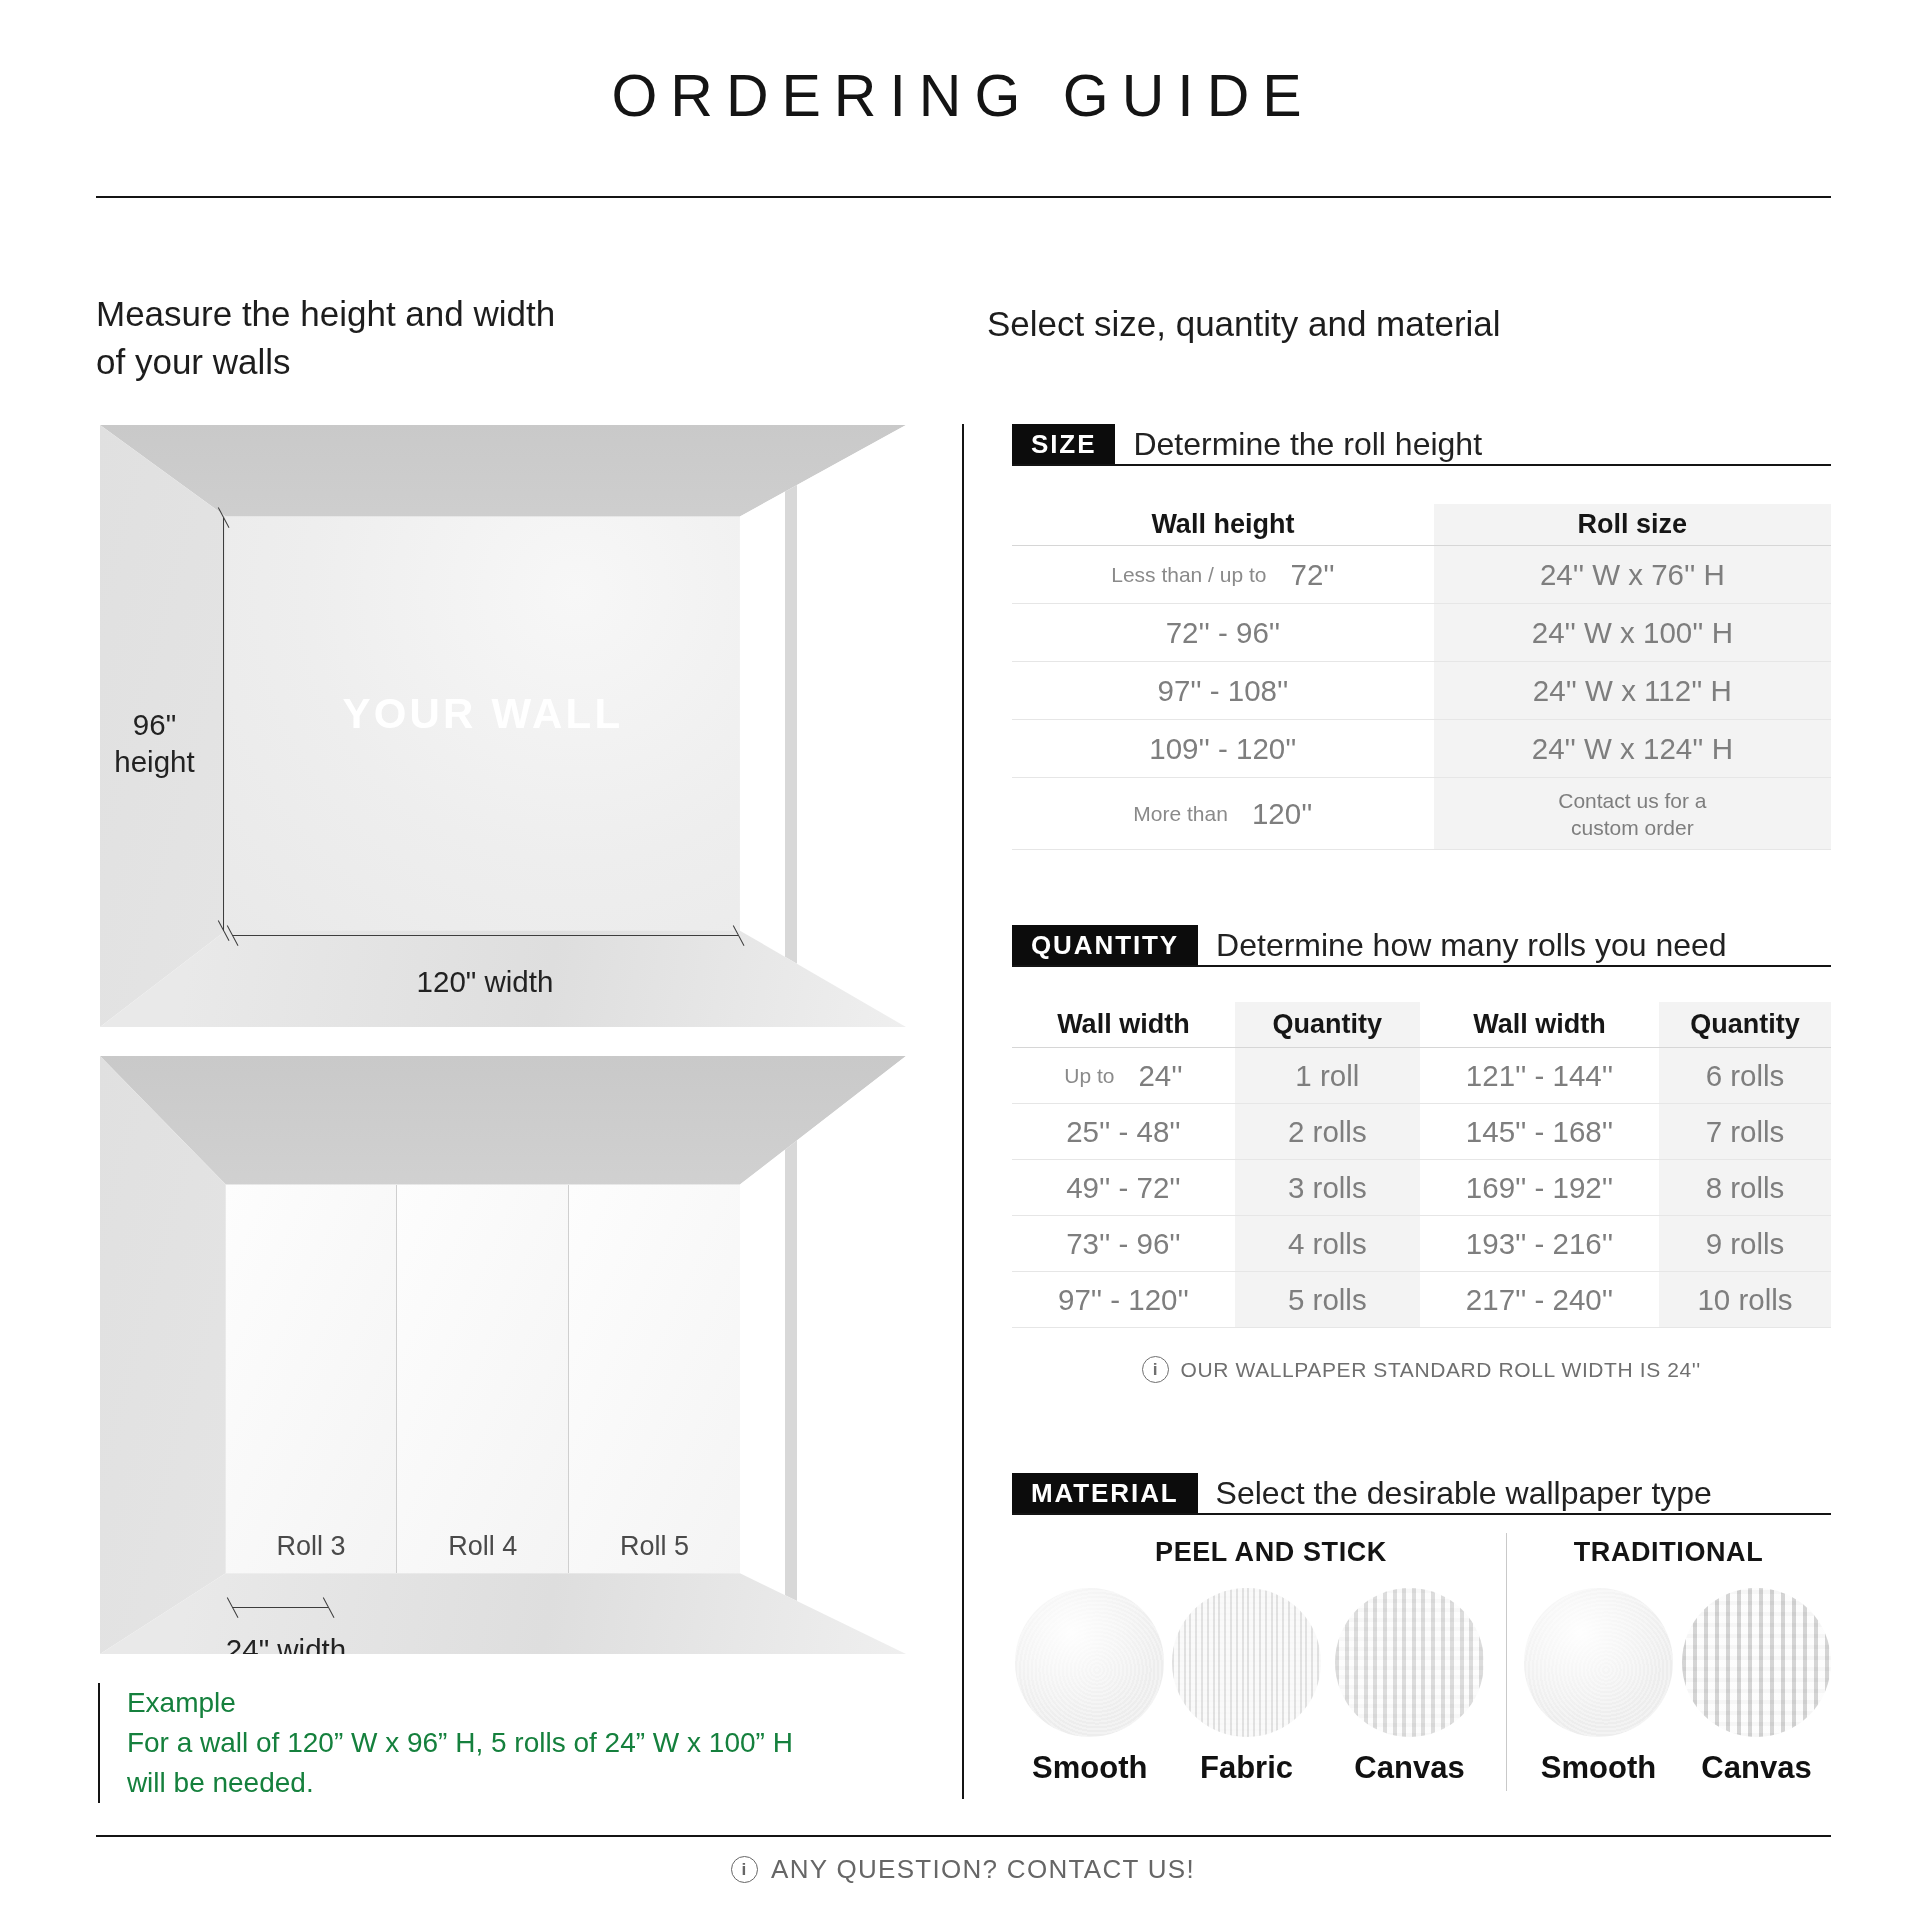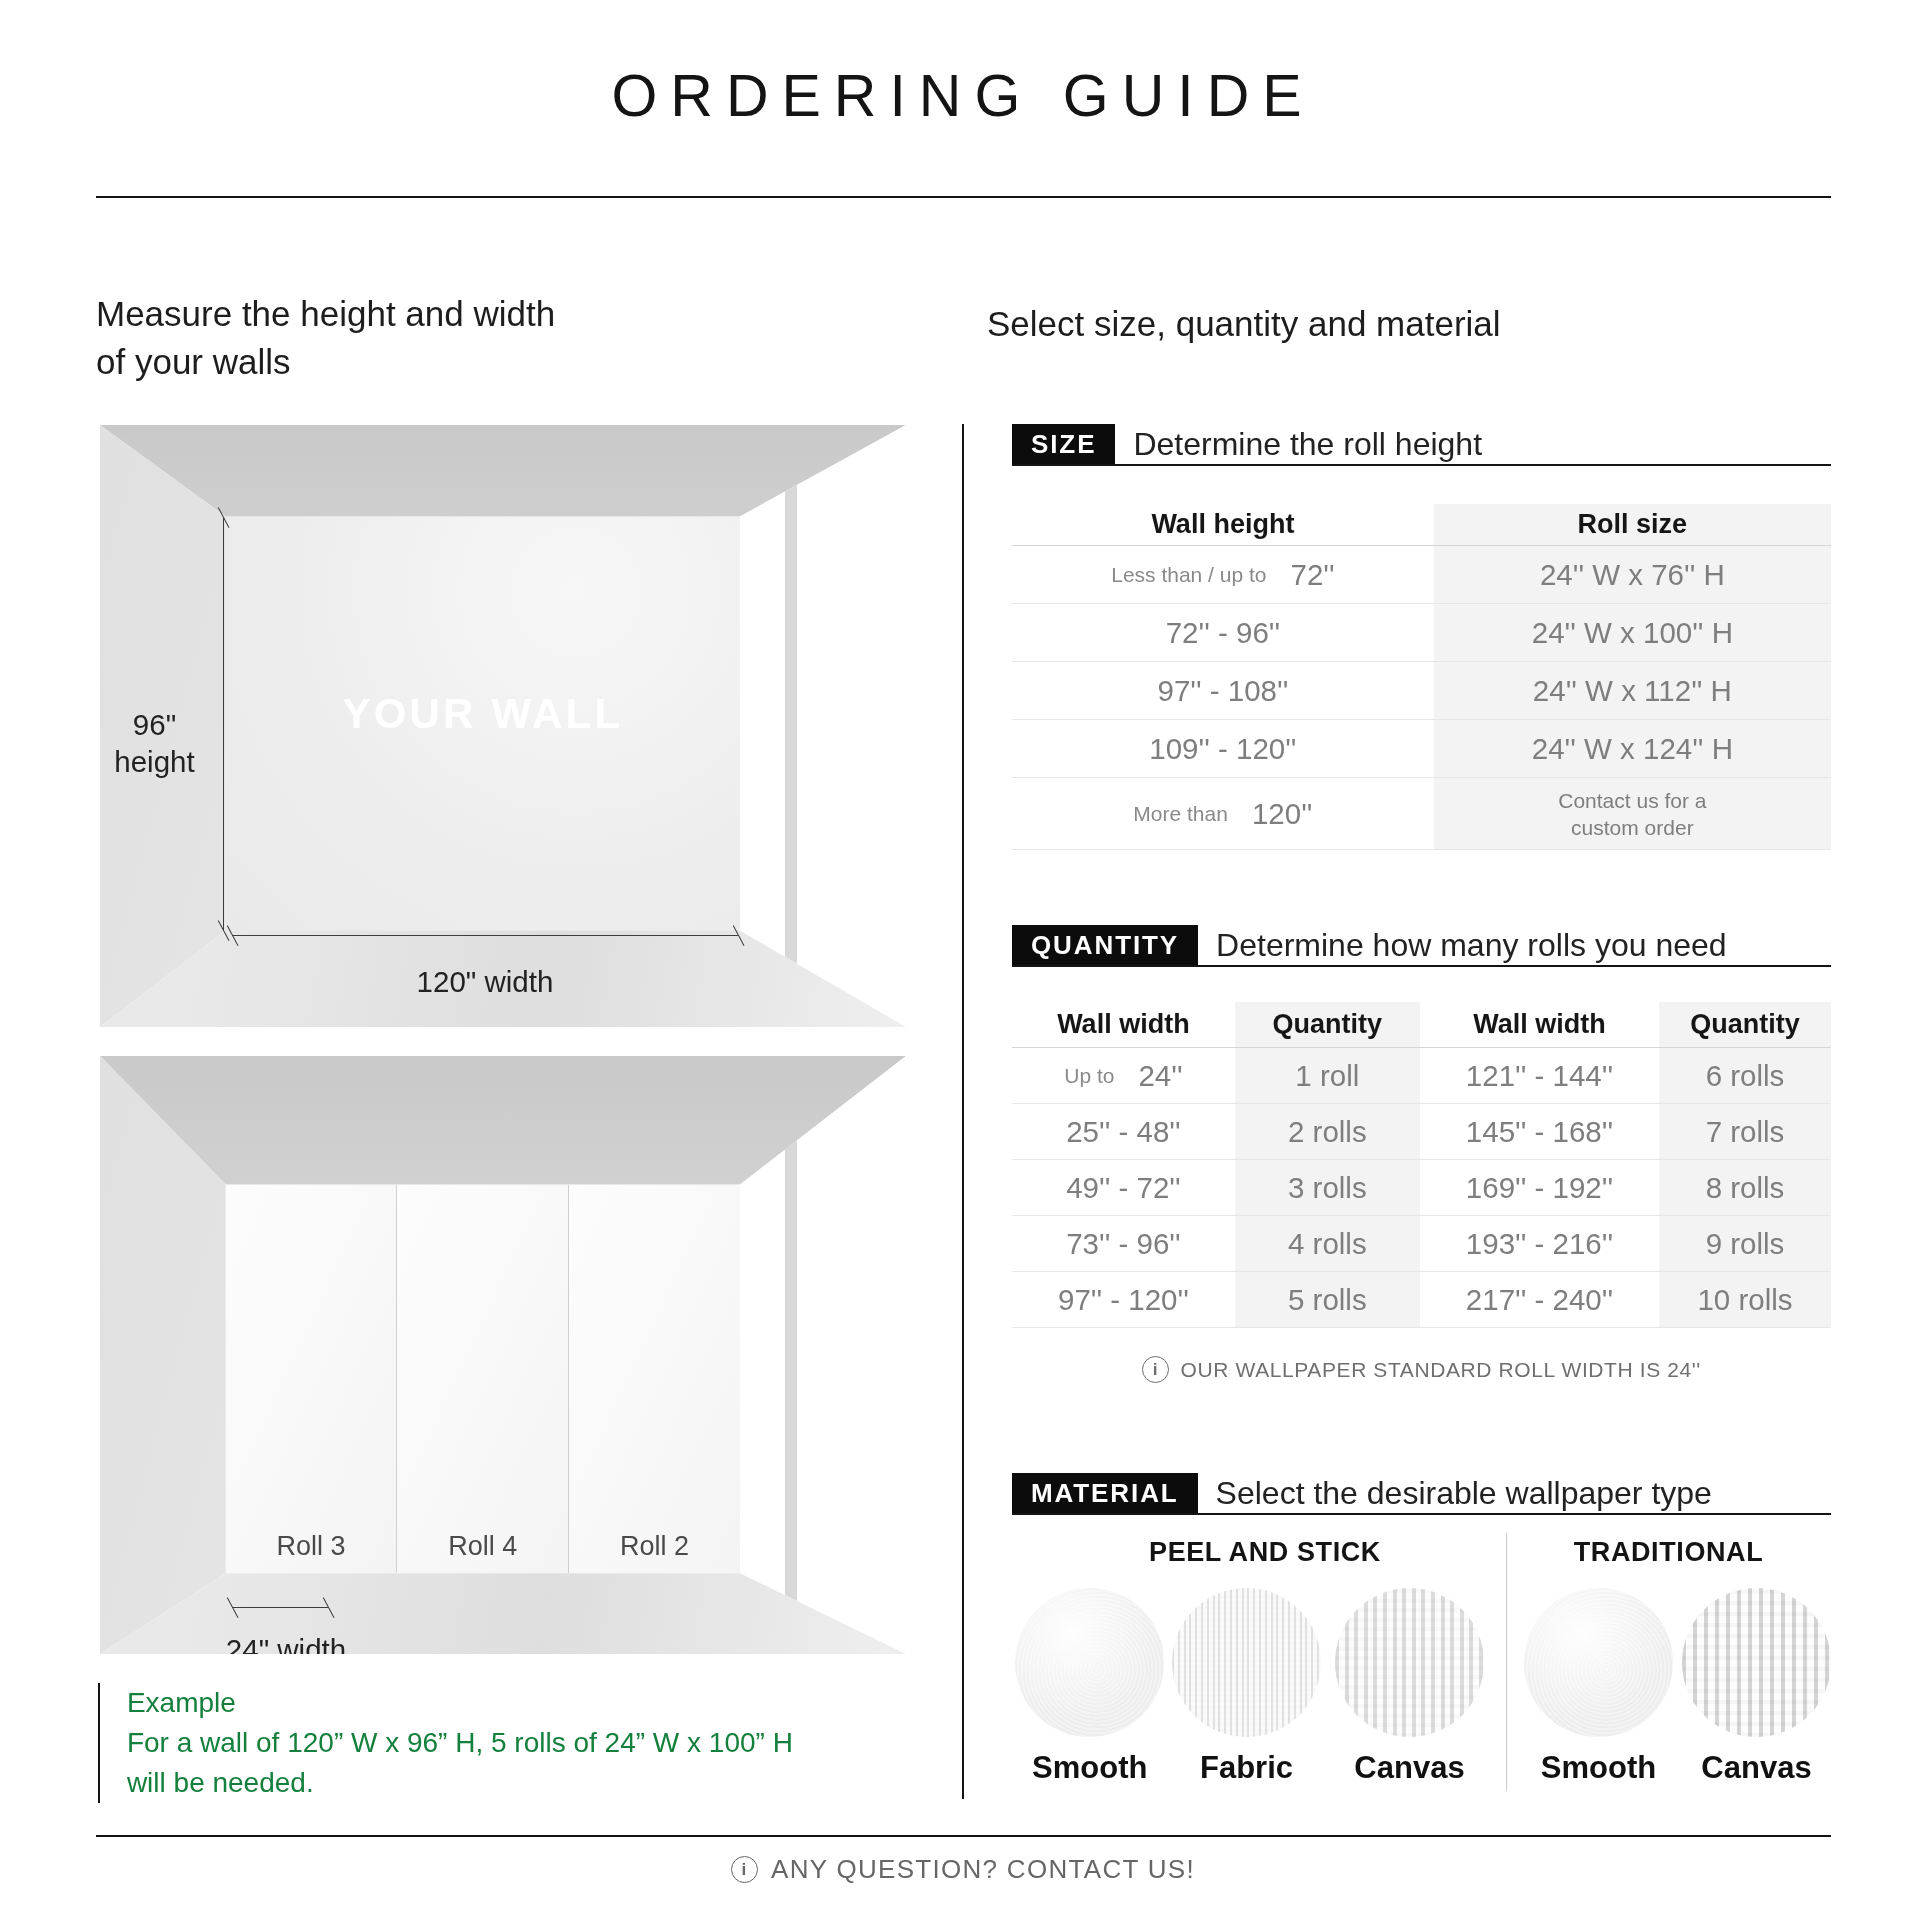--- a/index.html
+++ b/index.html
@@ -160,21 +160,21 @@
     <div class="face wall-left"></div>
     <div class="wall-back">
       <div class="panels">
         <div class="panel">
           <span class="panel-label">Roll 3</span>
           </div>
         <div class="panel">
           <span class="panel-label">Roll 4</span>
           </div>
         <div class="panel">
-          <span class="panel-label">Roll 2</span>
+          <span class="panel-label">Roll 5</span>
           </div>
       </div>
     </div>
     <div class="face window-wall"></div>
     <div class="face floor"></div>
 
     <div class="dim-line" style="left:132px; top:551px; width:96px; height:1.3px;"></div>
     <div class="tick" style="left:121px; top:551px;"></div>
     <div class="tick" style="left:217px; top:551px;"></div>
     <div class="dim-label" style="left:51px; top:575px; width:270px;">24" width</div>
@@ -316,21 +316,21 @@
     <span class="info-icon">i</span>
     <span>OUR WALLPAPER STANDARD ROLL WIDTH IS 24''</span>
   </div>
 
   <div class="section-head" style="top:1473px;">
     <div class="badge">MATERIAL</div>
     <div class="section-title">Select the desirable wallpaper type</div>
   </div>
 
   <div class="material-body">
-    <div class="mat-group-label" style="left:6px; width:494px;">PEEL AND STICK</div>
+    <div class="mat-group-label" style="left:12px; width:494px;">PEEL AND STICK</div>
     <div class="mat-group-label" style="left:494px; width:325px;">TRADITIONAL</div>
     <div class="mat-divider"></div>
 
     <div class="swatch tex-smooth" style="left:3.2px;"></div>
     <div class="swatch tex-fabric" style="left:160px;"></div>
     <div class="swatch tex-canvas" style="left:323px;"></div>
     <div class="swatch tex-smooth" style="left:512px;"></div>
     <div class="swatch tex-canvas-coarse" style="left:670px;"></div>
 
     <div class="swatch-label" style="left:-5.8px;">Smooth</div>

